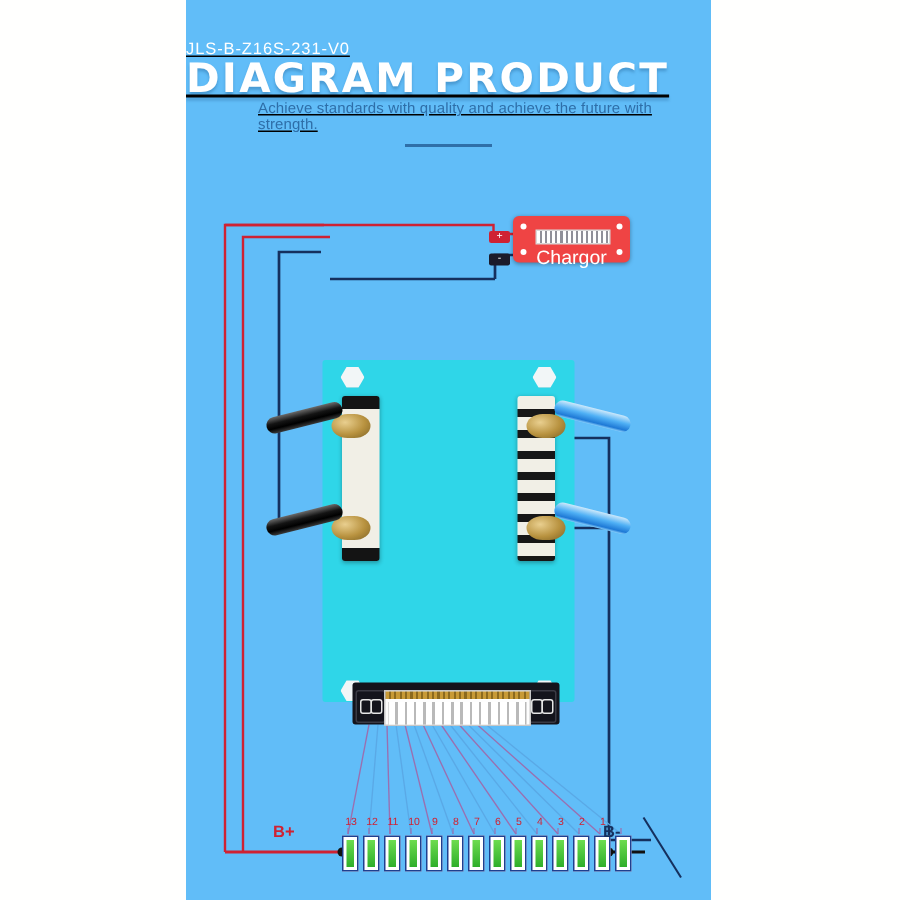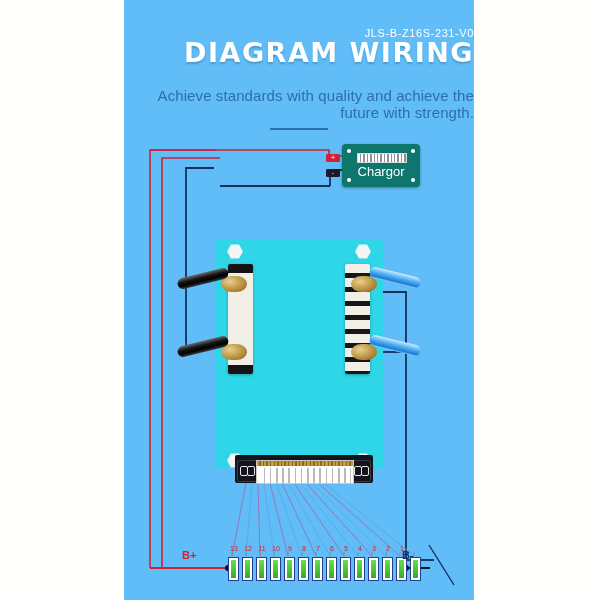--- a/index.html
+++ b/index.html
@@ -25,45 +25,47 @@
     width: 350px;
     height: 600px;
     background: #61bdf8;
     overflow: hidden;
   }
   
   #header {
     position: absolute;
     left: 0; top: 0;
     width: 350px;
-    text-align: right;
+    text-align: left;
+    text-decoration: underline;
   }
   #model-no {
     margin-top: 27px;
     font-size: 11px;
     letter-spacing: 0.6px;
     color: #ffffff;
     font-family: "Liberation Sans", sans-serif;
   }
   .title-line {
     font-family: "DejaVu Sans", sans-serif;
     font-weight: bold;
     font-size: 27px;
     line-height: 28px;
     letter-spacing: 1.5px;
     color: #ffffff;
     text-shadow: 0 2px 2px rgba(30,90,140,0.35);
   }
   #title-1 { margin-top: 5px; }
   #subtitle {
-    margin-top: 20px;
-    font-size: 15px;
+    margin-top: 0;
+    font-size: 10px;
     color: #2e6ea8;
     letter-spacing: 0.1px;
     font-family: "Liberation Sans", sans-serif;
+    padding-left: 48px;
   }
   #rule {
     margin: 7px auto 0 auto;
     width: 58px;
     height: 2px;
     background: #2f6fa8;
   }
 
   
   #wires {
@@ -113,22 +115,22 @@
     text-align: center;
     color: #ffffff;
     font-size: 11.5px;
     font-family: "Liberation Sans", sans-serif;
   }
 
   
   #charger-box {
     position: absolute;
     left: 218px; top: 144px;
-    width: 78px; height: 43px;
-    background: #0f766e;
+    width: 78px; height: 31px;
+    background: #ef4444;
     border-radius: 4px;
     box-shadow: 0 1px 3px rgba(0,0,0,.35);
   }
   .scr {
     position:absolute;
     width:4px;height:4px;border-radius:50%;
     background:#ffffff;
   }
   #scr1{left:5px;top:5px;} #scr2{right:5px;top:5px;}
   #scr3{left:5px;bottom:5px;} #scr4{right:5px;bottom:5px;}
@@ -303,21 +305,21 @@
 </style>
 </head>
 <body>
 
 <div id="stage">
 
   <div id="panel">
 
     <div id="header">
       <div id="model-no">JLS-B-Z16S-231-V0</div>
-      <div id="title-2" class="title-line">DIAGRAM WIRING</div>
+      <div id="title-2" class="title-line">DIAGRAM PRODUCT</div>
       <div id="subtitle">Achieve standards with quality and achieve the future with strength.</div>
       <div id="rule"></div>
     </div>
 
     <svg id="wires" viewBox="0 0 350 600">
 
       <path d="M26,568 L26,150 L92,150" fill="none" stroke="#cf2233" stroke-width="1.6"></path>
       <path d="M38,568 L38,158 L96,158" fill="none" stroke="#cf2233" stroke-width="1.6"></path>
       <path d="M38,150 L38,150" fill="none" stroke="#cf2233" stroke-width="1.6"></path>
       <path d="M26,150 L205,150 L205,152" fill="none" stroke="#cf2233" stroke-width="1.6"></path>

